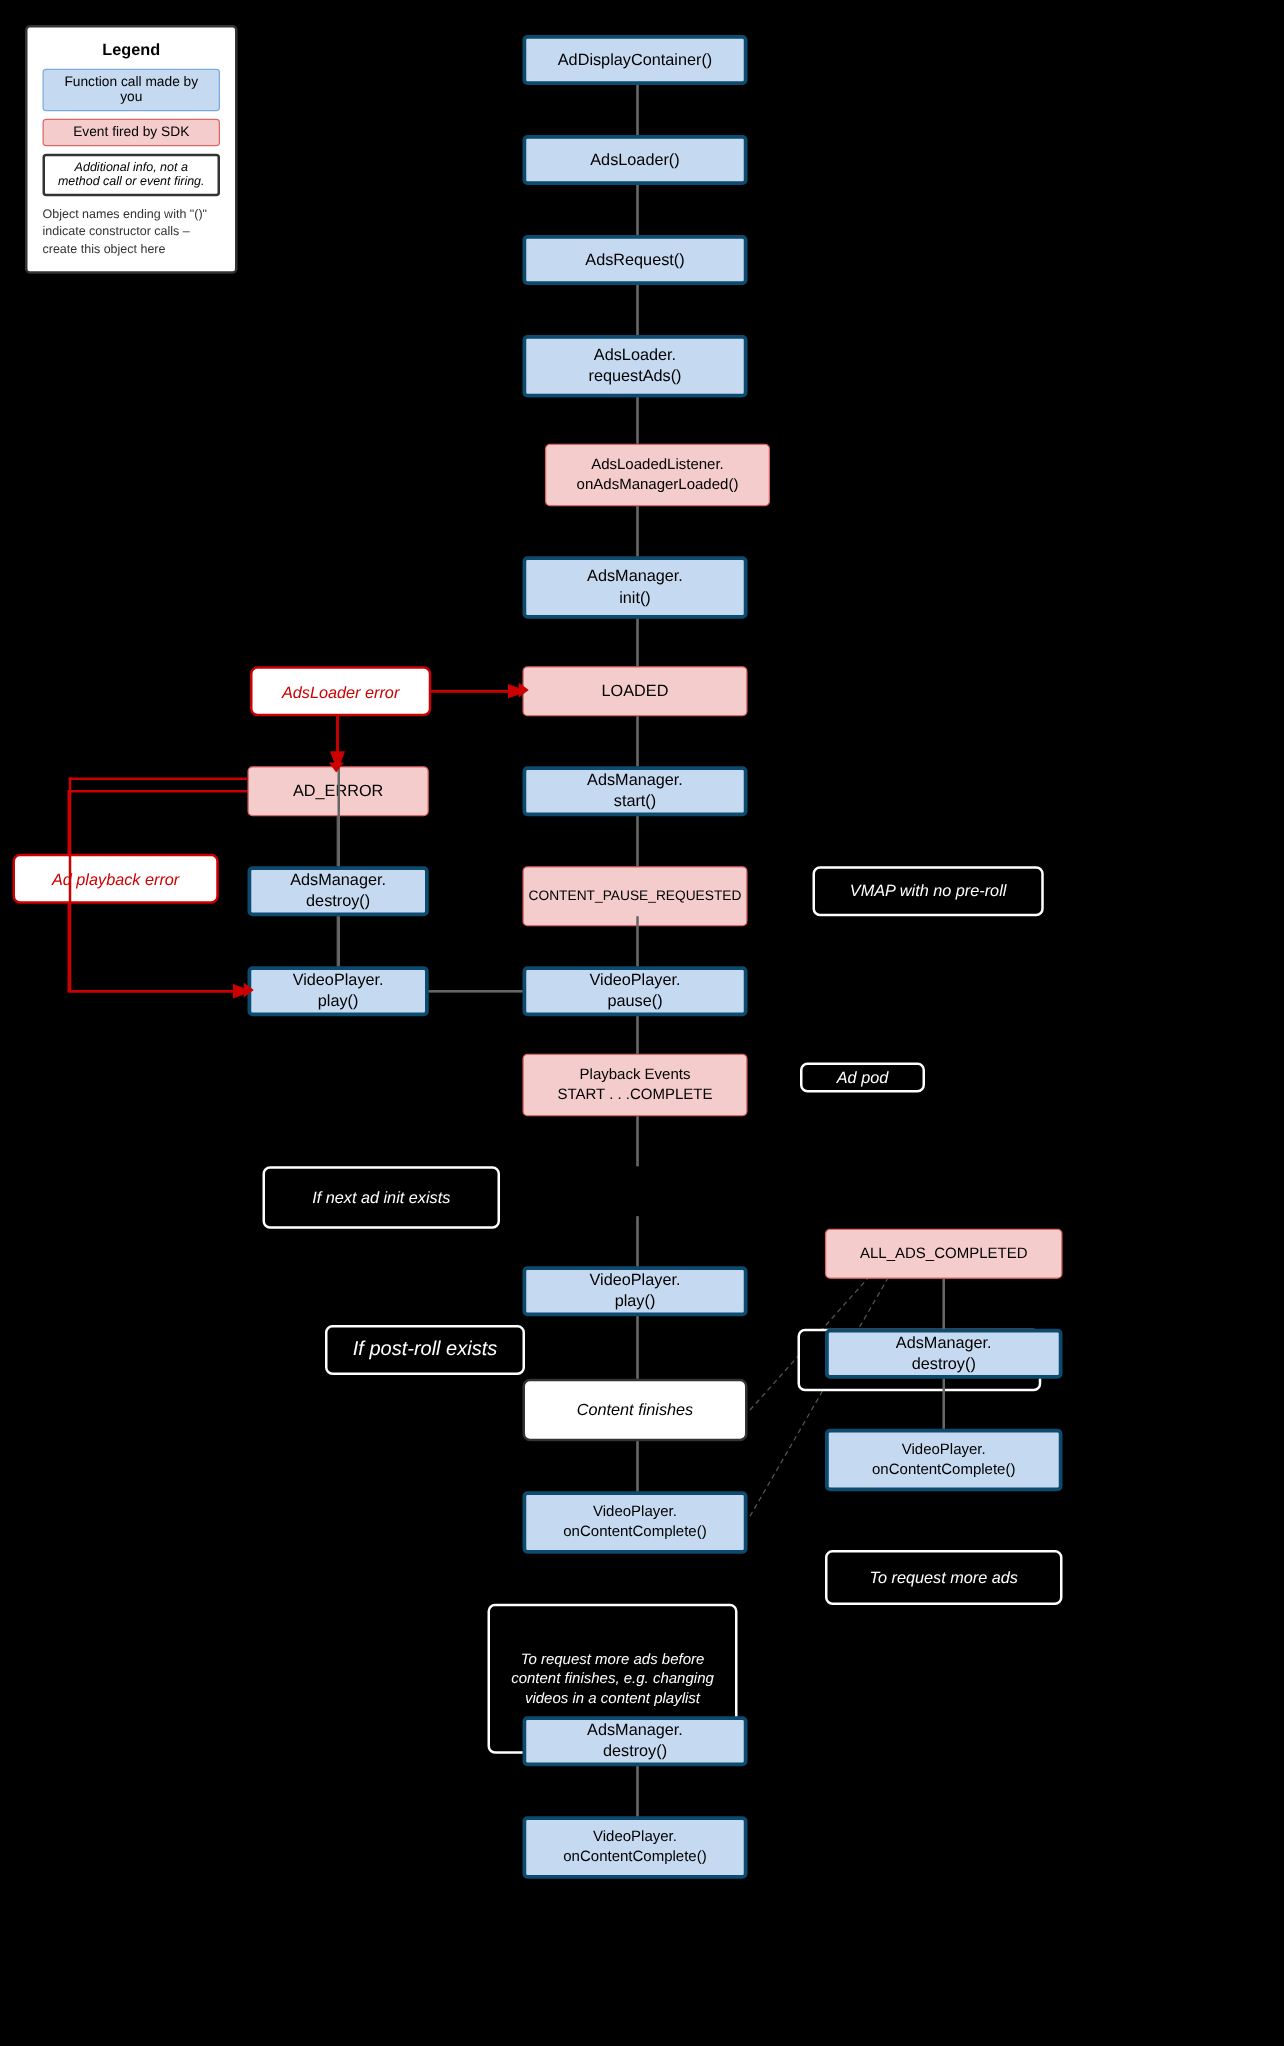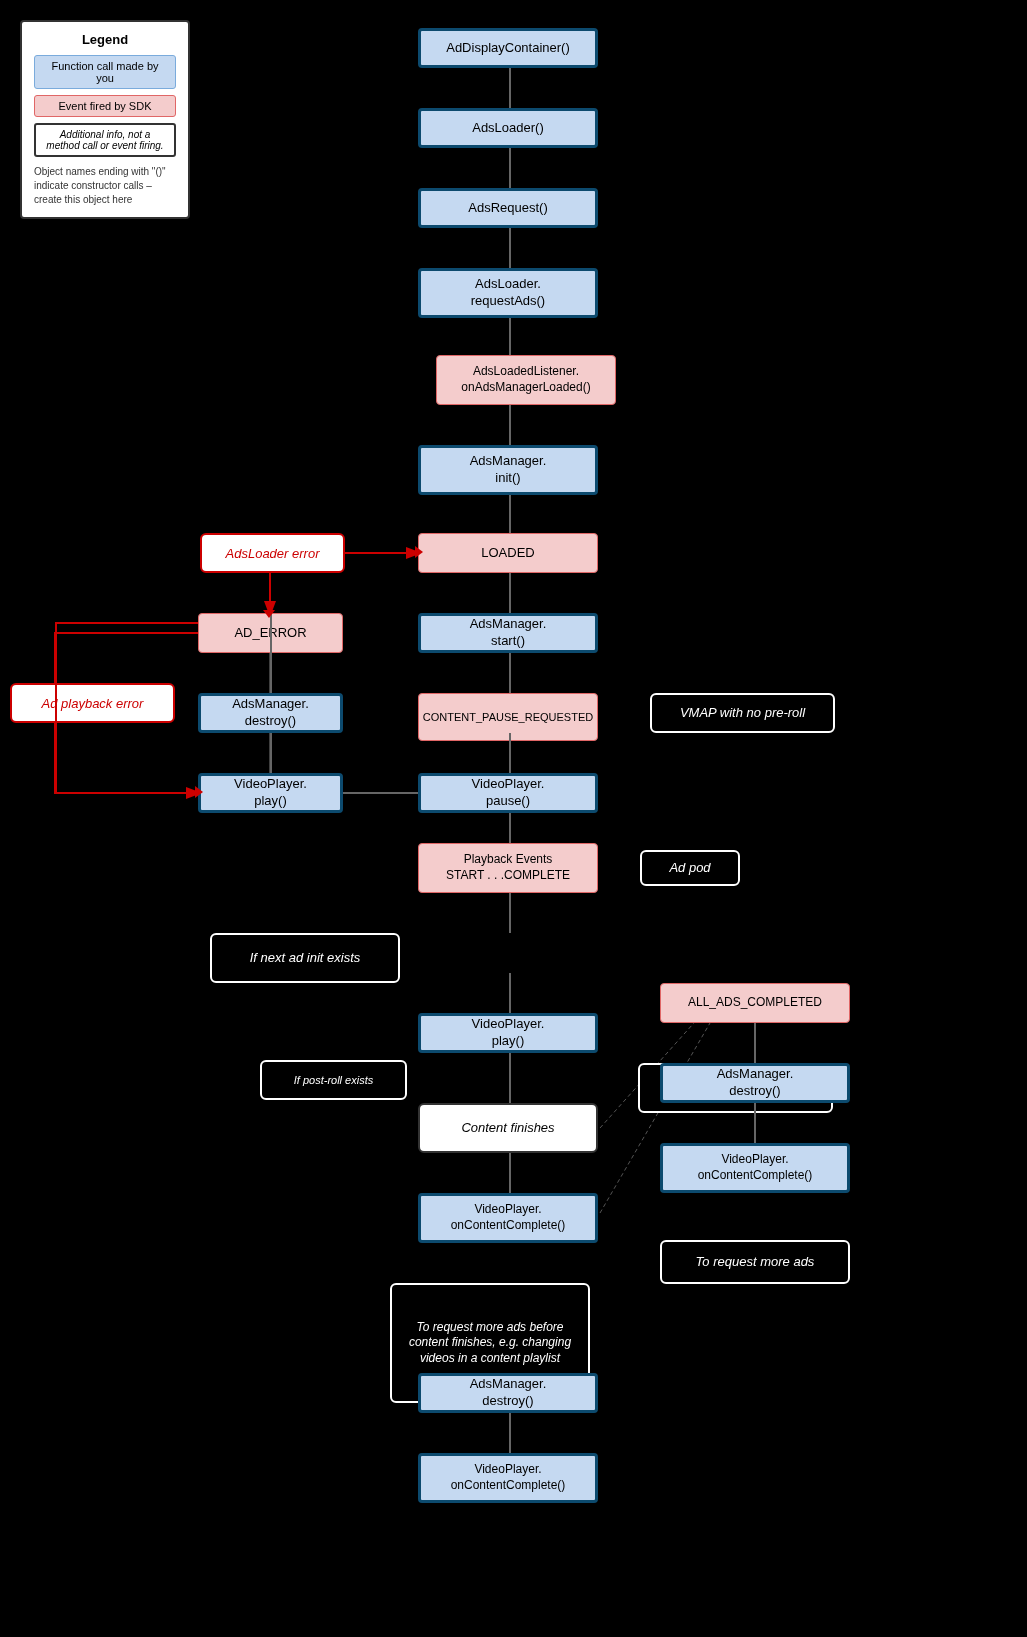--- a/index.html
+++ b/index.html
@@ -277,35 +277,35 @@
   <div class="flow-box blue-box" style="left:418px;top:773px;width:180px;height:40px;">
     <span style="white-space:pre-line;">VideoPlayer.
 pause()</span>
   </div>
 
   <div class="flow-box pink-box" style="left:418px;top:843px;width:180px;height:50px;">
     <span style="white-space:pre-line;font-size:12px;">Playback Events
 START . . .COMPLETE</span>
   </div>
 
-  <div class="italic-box-dark flow-box" style="left:640px;top:850px;width:100px;height:36px;font-size:13px;">
+  <div class="italic-box-dark flow-box" style="left:640px;top:850px;width:100px;height:24px;font-size:13px;">
     <span>Ad pod</span>
   </div>
 
   <div class="italic-box-dark flow-box" style="left:210px;top:933px;width:190px;height:50px;font-size:13px;">
     <span>If next ad init exists</span>
   </div>
 
 
   <div class="flow-box blue-box" style="left:418px;top:1013px;width:180px;height:40px;">
     <span style="white-space:pre-line;">VideoPlayer.
 play()</span>
   </div>
 
-  <div class="italic-box-dark flow-box" style="left:260px;top:1060px;width:147px;height:40px;font-size:11px;text-align:right;">
+  <div class="italic-box-dark flow-box" style="left:260px;top:1060px;width:160px;height:40px;font-size:16px;text-align:right;">
     <span>If post-roll exists</span>
   </div>
 
   <div class="italic-box-dark flow-box" style="left:638px;top:1063px;width:195px;height:50px;font-size:12px;">
     <span>Last or only ad in response</span>
   </div>
 
   <div class="flow-box" style="left:418px;top:1103px;width:180px;height:50px;background:#fff;border:2px solid #333;border-radius:6px;font-style:italic;">
     <span>Content finishes</span>
   </div>

